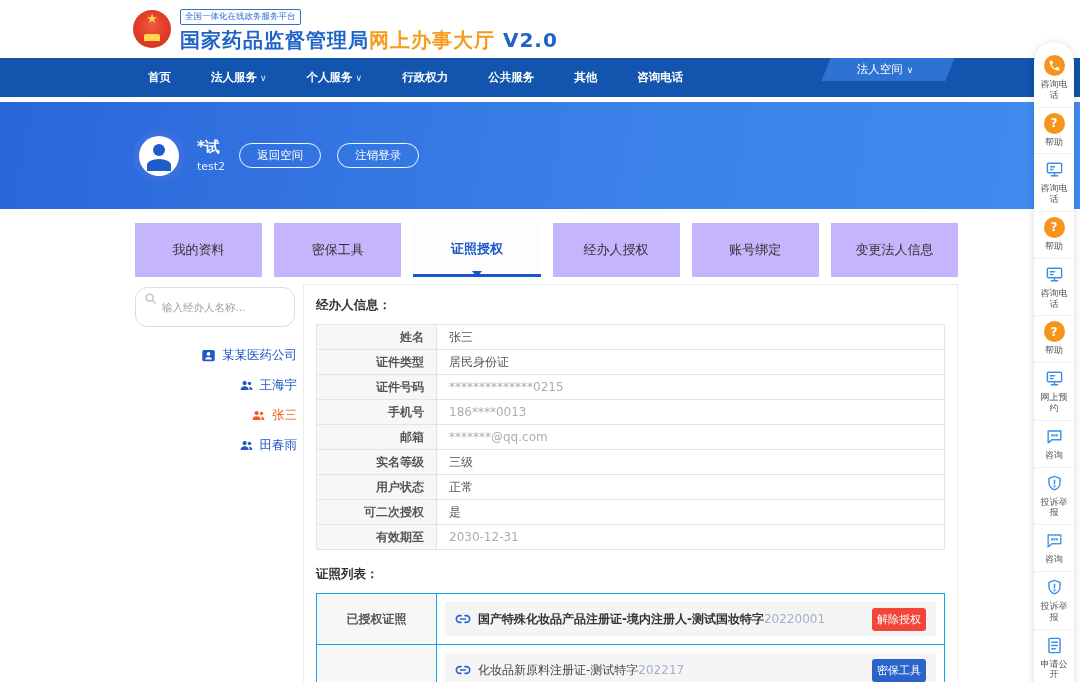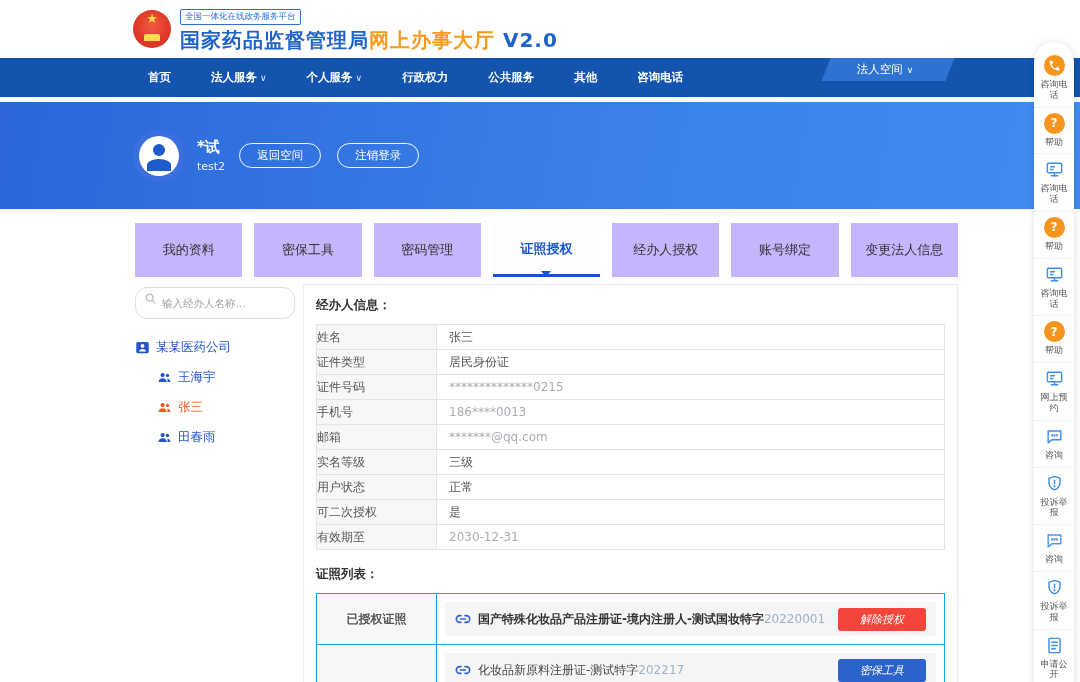--- a/index.html
+++ b/index.html
@@ -39,48 +39,48 @@
 
   
   .tabs { display:flex; gap:12px; margin:14px 122px 0 135px; }
   .tab { flex:1; height:54px; background:#c4b5fd; display:flex; align-items:center; justify-content:center; font-size:13px; color:#333; cursor:pointer; position:relative; }
   .tab.active { background:#fdfdfd; color:#1756c8; font-weight:bold; border-bottom:3px solid #1756c8; }
   .tab.active::after { content:""; position:absolute; bottom:-8px; left:50%; margin-left:-5px; border:5px solid transparent; border-top:6px solid #1756c8; }
 
   
   .tree-panel { position:absolute; left:135px; top:287px; width:162px; }
   .search-box { position:relative; width:160px; }
-  .search-box input { width:160px; height:32px; border:1px solid #ddd; border-radius:12px; font-size:10.5px; color:#666; padding:0 8px 0 26px; outline:none; font-family:inherit; background:#fff; }
+  .search-box input { width:160px; height:40px; border:1px solid #ddd; border-radius:12px; font-size:10.5px; color:#666; padding:0 8px 0 26px; outline:none; font-family:inherit; background:#fff; }
   .search-box input::placeholder { color:#9aa0a8; }
   .search-icon { position:absolute; left:9px; top:5px; width:13px; height:13px; }
   .tree { margin-top:20px; font-size:12.5px; }
-  .tree-row { display:flex; align-items:center; margin-bottom:13px; cursor:pointer; color:#2456c8; }
+  .tree-row { display:flex; align-items:center; margin-bottom:13px; cursor:pointer; color:#2456c8;justify-content:flex-end; }
   .tree-row .t-icon { width:15px; height:15px; margin-right:6px; flex:0 0 auto; }
   .tree-children { padding-left:22px; }
   .tree-row.selected { color:#f4561e; }
 
   
   .main-panel { position:absolute; left:303px; top:284px; right:122px; height:640px; border:1px solid #ececec; background:#fff; padding:10px 12px; }
   .section-title { font-size:12.5px; font-weight:bold; color:#333; margin:2px 0 10px; }
   table.info { width:100%; border-collapse:collapse; }
   table.info td { border:1px solid #e4e4e4; height:25px; font-size:12px; }
-  td.lbl { width:120px; background:#f7f7f7; padding-right:12px; color:#555; font-weight:normal; }
+  td.lbl { width:120px; background:#f7f7f7; text-align:right; padding-right:12px; color:#555; font-weight:bold; }
   td.val { padding-left:12px; color:#555; }
   td.val.muted { color:#a9adb3; }
   .cert-title { margin-top:16px; }
   table.certs { width:100%; border-collapse:collapse; margin-top:2px; }
   table.certs td { border:1px solid #0ea5e9; font-size:12px; vertical-align:middle; }
   td.cert-lbl { width:120px; background:#f7f7f7; text-align:center; color:#555; font-weight:bold; }
   td.cert-cell { padding:8px 8px; }
   .cert-bar { background:#f5f5f5; height:34px; display:flex; align-items:center; padding:0 10px; }
   .link-icon { width:16px; height:16px; color:#2a63c9; margin-right:7px; flex:0 0 auto; }
   .cert-name { color:#444; }
   .cert-name.bold { font-weight:bold; color:#333; }
   .cert-num { color:#9fb0c9; }
-  .cert-btn { margin-left:auto; border:none; color:#fff; font-size:11px; padding:4px 22px; border-radius:3px; cursor:pointer; font-family:inherit; white-space:nowrap;font-style:italic; }
+  .cert-btn { margin-left:auto; border:none; color:#fff; font-size:11px; padding:4px 5px; border-radius:3px; cursor:pointer; font-family:inherit; white-space:nowrap; }
   .btn-danger { background:#f3453a; }
   .btn-primary { background:#2a63c9; }
 
   
   .float-panel { position:absolute; right:6px; top:42px; width:40px; background:#fff; border-radius:20px 20px 0 0; box-shadow:0 1px 8px rgba(0,0,0,.15); padding-top:8px; }
   .f-item { display:flex; flex-direction:column; align-items:center; padding:5px 0 6px; border-bottom:1px solid #f1f1f1; cursor:pointer; }
   .f-item:last-child { border-bottom:none; }
   .f-ic { width:21px; height:21px; display:flex; align-items:center; justify-content:center; }
   .f-circle { width:21px; height:21px; border-radius:50%; background:#f7941d; display:flex; align-items:center; justify-content:center; color:#fff; font-size:12px; font-weight:bold; }
   .f-label { margin-top:3px; width:32px; font-size:9px; line-height:1.2; color:#555; text-align:center; word-break:break-all; }
@@ -128,21 +128,20 @@
       <div class="user-name">*试</div>
       <div class="user-account">test2</div>
     </div>
     <button class="hero-btn">返回空间</button>
     <button class="hero-btn">注销登录</button>
   </div>
 
   <div class="tabs">
     <div class="tab">我的资料</div>
     <div class="tab">密保工具</div>
-    <div class="tab">密码管理</div>
     <div class="tab active">证照授权</div>
     <div class="tab">经办人授权</div>
     <div class="tab">账号绑定</div>
     <div class="tab">变更法人信息</div>
   </div>
 
   <div class="tree-panel">
     <div class="search-box">
       <svg class="search-icon" viewBox="0 0 24 24" fill="none" stroke="#b9bec6" stroke-width="2.4" stroke-linecap="round">
           <circle cx="10.5" cy="10.5" r="6.5"></circle>

